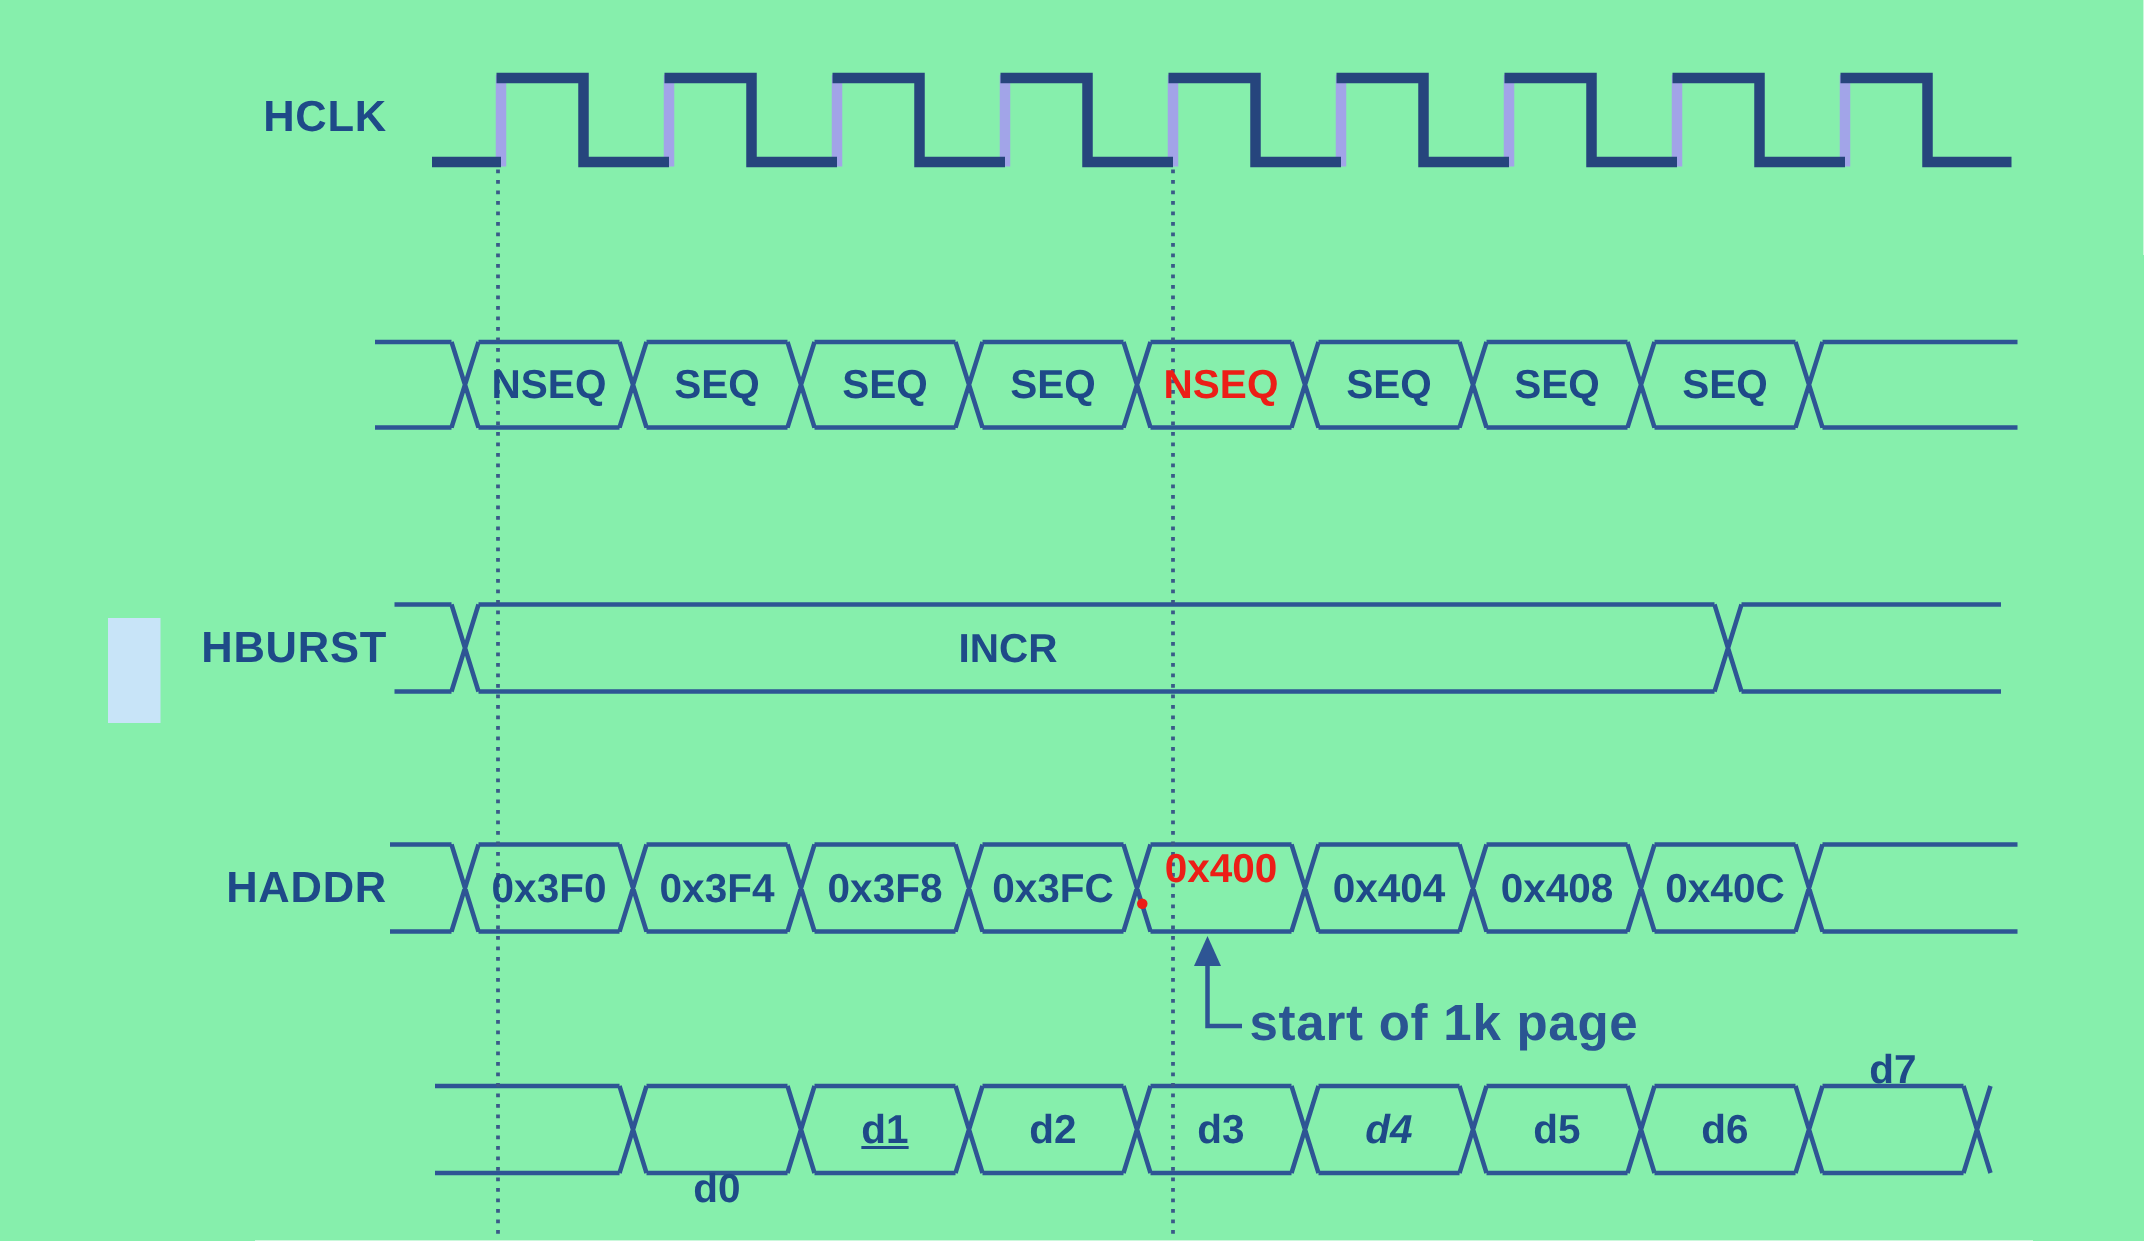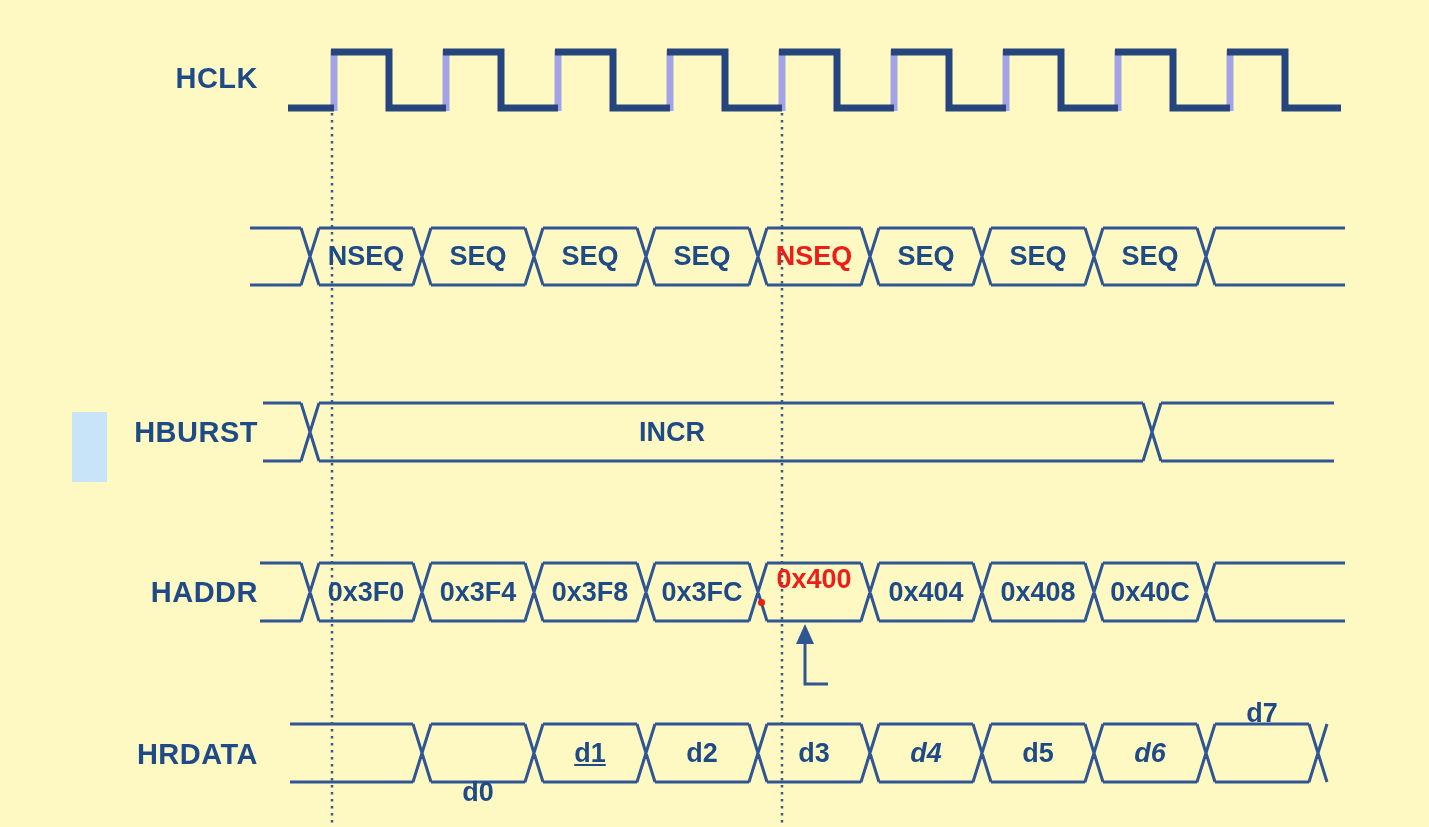--- a/index.html
+++ b/index.html
@@ -1,17 +1,17 @@
 <!DOCTYPE html>
 <html><head>
 <meta charset="utf-8">
 <style>
   html,body{margin:0;padding:0;background:#ffffff;}
   .stage{
-    position:relative;width:1429px;height:827px;background:#fef9c3;overflow:hidden;
+    position:relative;width:1429px;height:827px;background:#86efac;overflow:hidden;
     font-family:"Liberation Sans", sans-serif;
   }
   .stage svg{position:absolute;left:0;top:0;}
   .sig-label{
     position:absolute;left:0;width:258px;height:38px;line-height:38px;
     text-align:right;font-size:29px;font-weight:bold;letter-spacing:.5px;
   }
   .cell-val{
     position:absolute;width:112px;height:34px;line-height:34px;
     text-align:center;font-size:27px;font-weight:bold;
@@ -38,21 +38,20 @@
       <path d="M290 724H413M290 782H413M413 724L431 782M413 782L431 724M525 724L543 782M525 782L543 724M637 724L655 782M637 782L655 724M749 724L767 782M749 782L767 724M861 724L879 782M861 782L879 724M973 724L991 782M973 782L991 724M1085 724L1103 782M1085 782L1103 724M1197 724L1215 782M1197 782L1215 724M1309 724L1327 782M1309 782L1327 724M431 724H525M431 782H525M543 724H637M543 782H637M655 724H749M655 782H749M767 724H861M767 782H861M879 724H973M879 782H973M991 724H1085M991 782H1085M1103 724H1197M1103 782H1197M1215 724H1309M1215 782H1309" fill="none" stroke="#2E5594" stroke-width="3"></path>
       <path d="M332 113V827" fill="none" stroke="#3A5A88" stroke-width="2.5" stroke-dasharray="2.5 4.5"></path>
       <path d="M782 113V827" fill="none" stroke="#3A5A88" stroke-width="2.5" stroke-dasharray="2.5 4.5"></path>
       <path d="M805 640V684H828" fill="none" stroke="#2E5594" stroke-width="3"></path>
       <polygon points="796,644 814,644 805,624" fill="#2E5594"></polygon>
     </svg>
 
   <div class="sig-label" style="top: 59px; color: rgb(30, 74, 136);">HCLK</div>
   <div class="sig-label" style="top: 573px; color: rgb(30, 74, 136);">HADDR</div>
   <div class="sig-label" style="top: 413px; color: rgb(30, 74, 136);">HBURST</div>
-  <div class="sig-label" style="top: 735px; color: rgb(30, 74, 136);">HRDATA</div>
 
   <div class="accent-marker" style="background: rgb(200, 228, 248);"></div>
 
   <div class="cell-val" style="left: 310px; top: 239px; color: rgb(30, 74, 136);">NSEQ</div>
   <div class="cell-val" style="left: 422px; top: 239px; color: rgb(30, 74, 136);">SEQ</div>
   <div class="cell-val" style="left: 534px; top: 239px; color: rgb(30, 74, 136);">SEQ</div>
   <div class="cell-val" style="left: 646px; top: 239px; color: rgb(30, 74, 136);">SEQ</div>
   <div class="cell-val hl" style="left: 758px; top: 239px; color: rgb(236, 30, 23);">NSEQ</div>
   <div class="cell-val" style="left: 870px; top: 239px; color: rgb(30, 74, 136);">SEQ</div>
   <div class="cell-val" style="left: 982px; top: 239px; color: rgb(30, 74, 136);">SEQ</div>
@@ -70,17 +69,18 @@
   <div class="cell-val" style="left: 1094px; top: 575px; color: rgb(30, 74, 136);">0x40C</div>
 
   <div class="red-dot" title="." style="background: rgb(236, 30, 23);"></div>
 
   <div class="cell-val" style="left: 422px; top: 736px; color: rgb(30, 74, 136); margin-top: 39px;">d0</div>
   <div class="cell-val" style="left: 534px; top: 736px; color: rgb(30, 74, 136); text-decoration: underline;">d1</div>
   <div class="cell-val" style="left: 646px; top: 736px; color: rgb(30, 74, 136);">d2</div>
   <div class="cell-val" style="left: 758px; top: 736px; color: rgb(30, 74, 136);">d3</div>
   <div class="cell-val" style="left: 870px; top: 736px; color: rgb(30, 74, 136); font-style: italic;">d4</div>
   <div class="cell-val" style="left: 982px; top: 736px; color: rgb(30, 74, 136);">d5</div>
-  <div class="cell-val" style="left: 1094px; top: 736px; color: rgb(30, 74, 136); font-style: italic;">d6</div>
+  <div class="cell-val" style="left: 1094px; top: 736px; color: rgb(30, 74, 136);">d6</div>
   <div class="cell-val" style="left: 1206px; top: 696px; color: rgb(30, 74, 136);">d7</div>
 
+  <div class="annotation-text" style="color: rgb(42, 85, 146);">start of 1k page</div>
 
 </div>
 
 </body></html>

